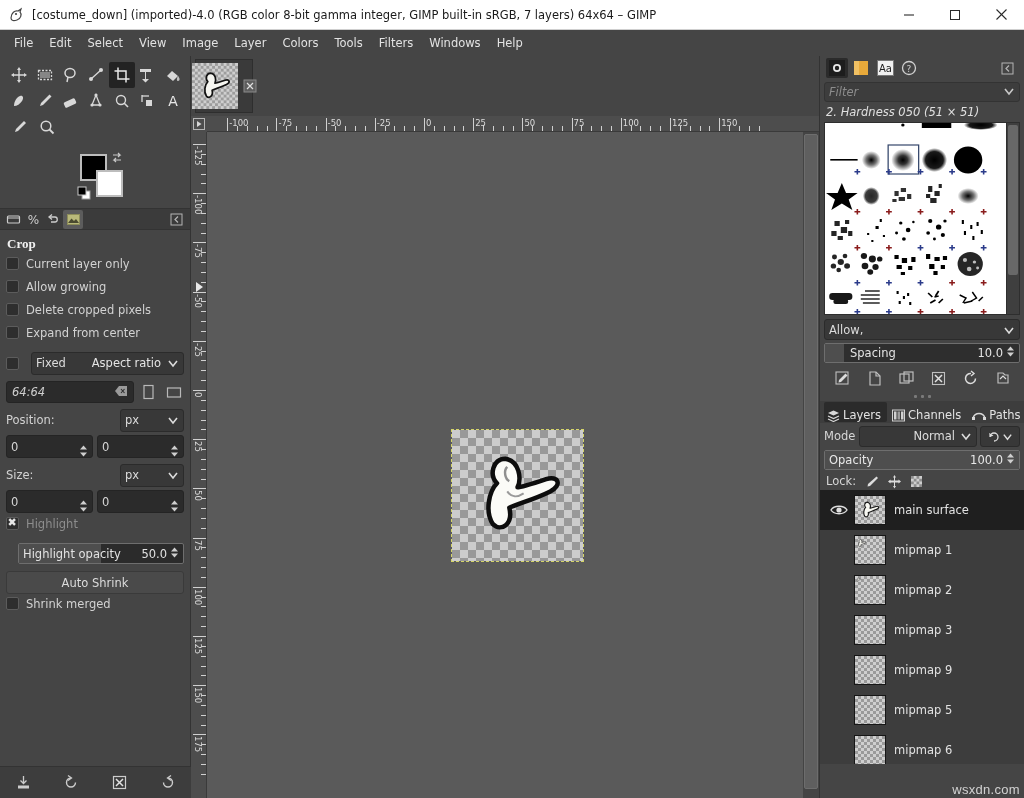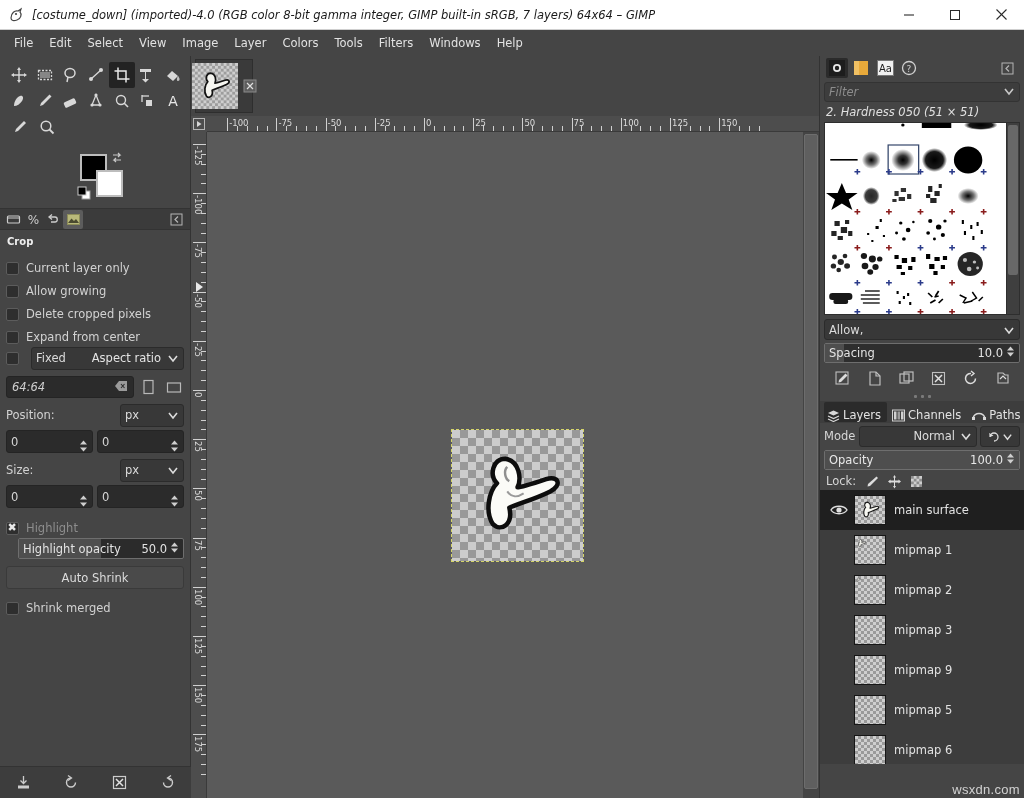--- a/index.html
+++ b/index.html
@@ -12,21 +12,20 @@
     overflow: hidden;
   }
   #app { position: relative; width: 1024px; height: 798px; }
 
   
   .titlebar {
     position: absolute; left: 0; top: 0; width: 1024px; height: 30px;
     background: #ffffff; color: #1a1a1a;
     display: flex; align-items: center;
     border-bottom: 1px solid #cfcfcf;
-    font-style: italic;
   }
   .title-icon { width: 18px; height: 18px; margin: 0 6px 0 8px; flex: none; position: relative; }
   .title-icon svg { display: block; }
   .title-text { font-size: 11.5px; white-space: nowrap; overflow: hidden; }
   .win-btns { margin-left: auto; display: flex; height: 30px; }
   .win-btn {
     width: 46px; height: 30px; display: flex; align-items: center; justify-content: center;
     color: #2b2b2b;
   }
   .wb-max { width: 10px; height: 10px; border: 1px solid #2b2b2b; }
@@ -68,22 +67,22 @@
 
   .dock-btnbar {
     display: flex; align-items: center; height: 22px; background: #3b3b3b;
     border-top: 1px solid #333; border-bottom: 1px solid #333; padding-left: 3px;
   }
   .dock-btn { width: 20px; height: 19px; display: flex; align-items: center; justify-content: center; border-radius: 2px; }
   .dock-btn.on { background: #5c5c5c; }
   .dock-cfg { margin-left: auto; margin-right: 4px; }
 
   .tool-options { padding: 4px 6px 0 6px; }
-  .opt-title { font-weight: bold; font-size: 10px; color: #f0f0f0; margin: 2px 0 5px 1px; }
-  .chk-row { display: flex; align-items: flex-end; height: 23px; }
+  .opt-title { font-weight: bold; font-size: 13px; color: #f0f0f0; margin: 2px 0 5px 1px; font-family: Liberation Serif, serif; }
+  .chk-row { display: flex; align-items: flex-start; height: 23px; }
   .chk {
     width: 13px; height: 13px; background: #2e2e2e; border: 1px solid #5c5c5c;
     border-radius: 2px; margin-right: 7px; flex: none; position: relative;
   }
   .chk.checked { background: #2e2e2e; }
   .chk.checked::after {
     content: "\2716"; position: absolute; left: 0.5px; top: -2px; font-size: 11px; color: #e8e8e8;
   }
   .chk-label { font-size: 11.5px; color: #d2d2d2; }
   .chk-label.dim { color: #8d8d8d; }
@@ -1121,21 +1120,21 @@
       <span class="cap">Allow,</span>
       <span class="chev">
         <svg width="12" height="12" viewBox="0 0 12 12">
             <path d="M2 4 L6 9 L10 4" fill="none" stroke="#dcdcdc" stroke-width="1.6"></path>
           </svg>
       </span>
     </div>
 
     <div class="spacing-row">
       <div class="fill"></div>
-      <span style="position:relative;z-index:2;">Spacing</span>
+      <span style="position:relative;z-index:2;margin-left:21px;">Spacing</span>
       <span style="position:relative;z-index:2;margin-left:auto;">10.0</span>
       <span style="position:relative;z-index:2;margin-left:3px;">
         <svg width="9" height="13" viewBox="0 0 9 13">
             <path d="M1 5.5 L4.5 1.5 L8 5.5 Z" fill="#cfcfcf"></path>
             <path d="M1 7.5 L4.5 11.5 L8 7.5 Z" fill="#cfcfcf"></path>
           </svg>
       </span>
     </div>
 
     <div class="brush-btnbar">

